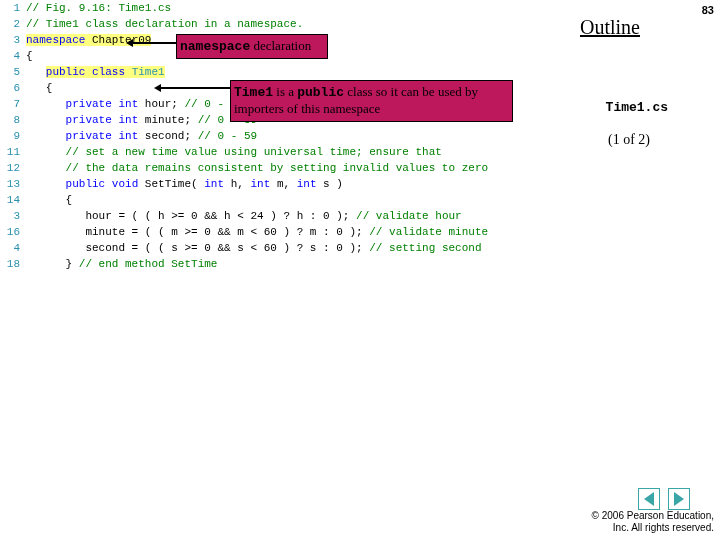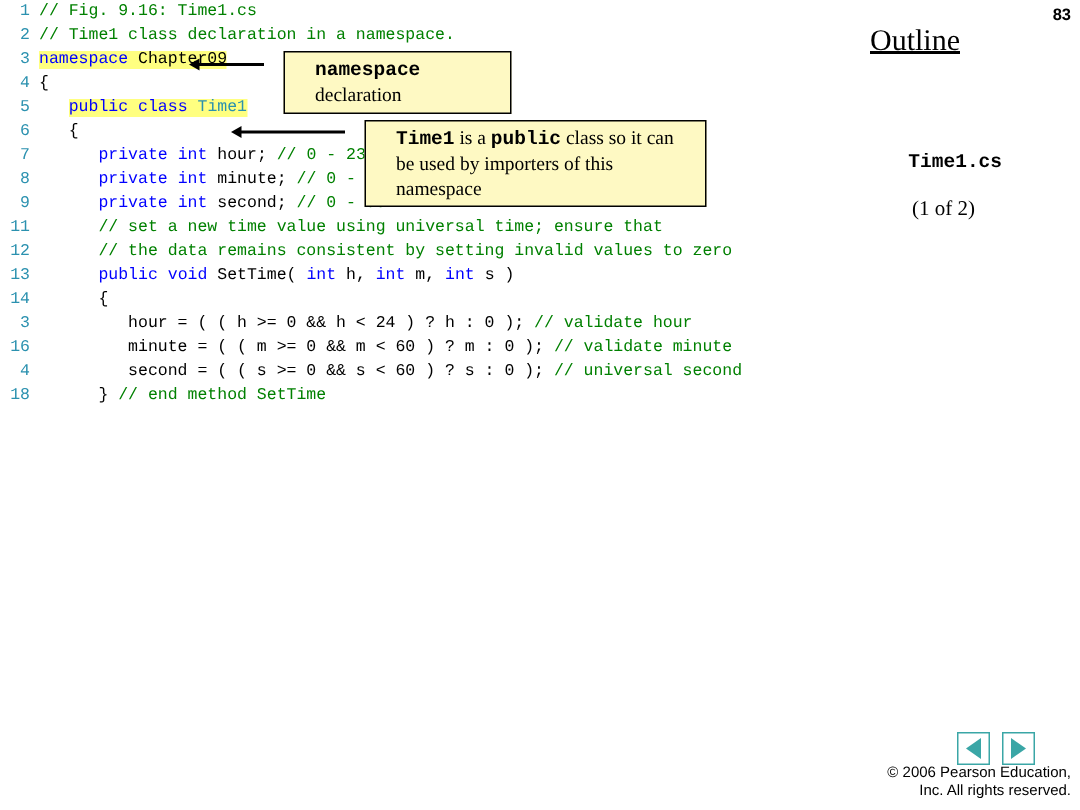--- a/index.html
+++ b/index.html
@@ -70,31 +70,30 @@
     font-size: 11px;
     white-space: pre;
     color: #000;
   }
   .c-comment { color: #008000; text-align: right; }
   .c-key { color: #0000ff; }
   .c-type { color: #2b91af; }
   .hl { background: #ffff80; }
   .callout {
     position: absolute;
-    background: #fef9c3;
+    background: #be185d;
     border: 1.5px solid #000;
     font-family: "Times New Roman", serif;
     font-size: 13px;
-    padding: 3px 20px;
+    padding: 3px 3px;
     line-height: 1.25;
-    margin-left: 13px;
   }
   .callout .mono { font-family: "Courier New", monospace; font-weight: bold; }
   #callout-ns { top: 34px; left: 176px; width: 152px; }
-  #callout-class { top: 80px; left: 230px; width: 228px; }
+  #callout-class { top: 80px; left: 230px; width: 283px; }
   .arrow {
     position: absolute;
     height: 1.5px;
     background: #000;
   }
   .arrow::before {
     content: "";
     position: absolute;
     left: -6px;
     top: -3.5px;
@@ -207,21 +206,21 @@
     <div class="code-line">
       <div class="ln">3</div>
       <div class="code">         hour = ( ( h &gt;= 0 &amp;&amp; h &lt; 24 ) ? h : 0 ); <span class="c-comment">// validate hour</span></div>
     </div>
     <div class="code-line">
       <div class="ln">16</div>
       <div class="code">         minute = ( ( m &gt;= 0 &amp;&amp; m &lt; 60 ) ? m : 0 ); <span class="c-comment">// validate minute</span></div>
     </div>
     <div class="code-line">
       <div class="ln">4</div>
-      <div class="code">         second = ( ( s &gt;= 0 &amp;&amp; s &lt; 60 ) ? s : 0 ); <span class="c-comment">// universal second</span></div>
+      <div class="code">         second = ( ( s &gt;= 0 &amp;&amp; s &lt; 60 ) ? s : 0 ); <span class="c-comment">// setting second</span></div>
     </div>
     <div class="code-line">
       <div class="ln">18</div>
       <div class="code">      } <span class="c-comment">// end method SetTime</span></div>
     </div>
   </div>
 
 <div class="callout" id="callout-ns">
   <span class="mono">namespace</span><span> declaration</span>
 </div>

